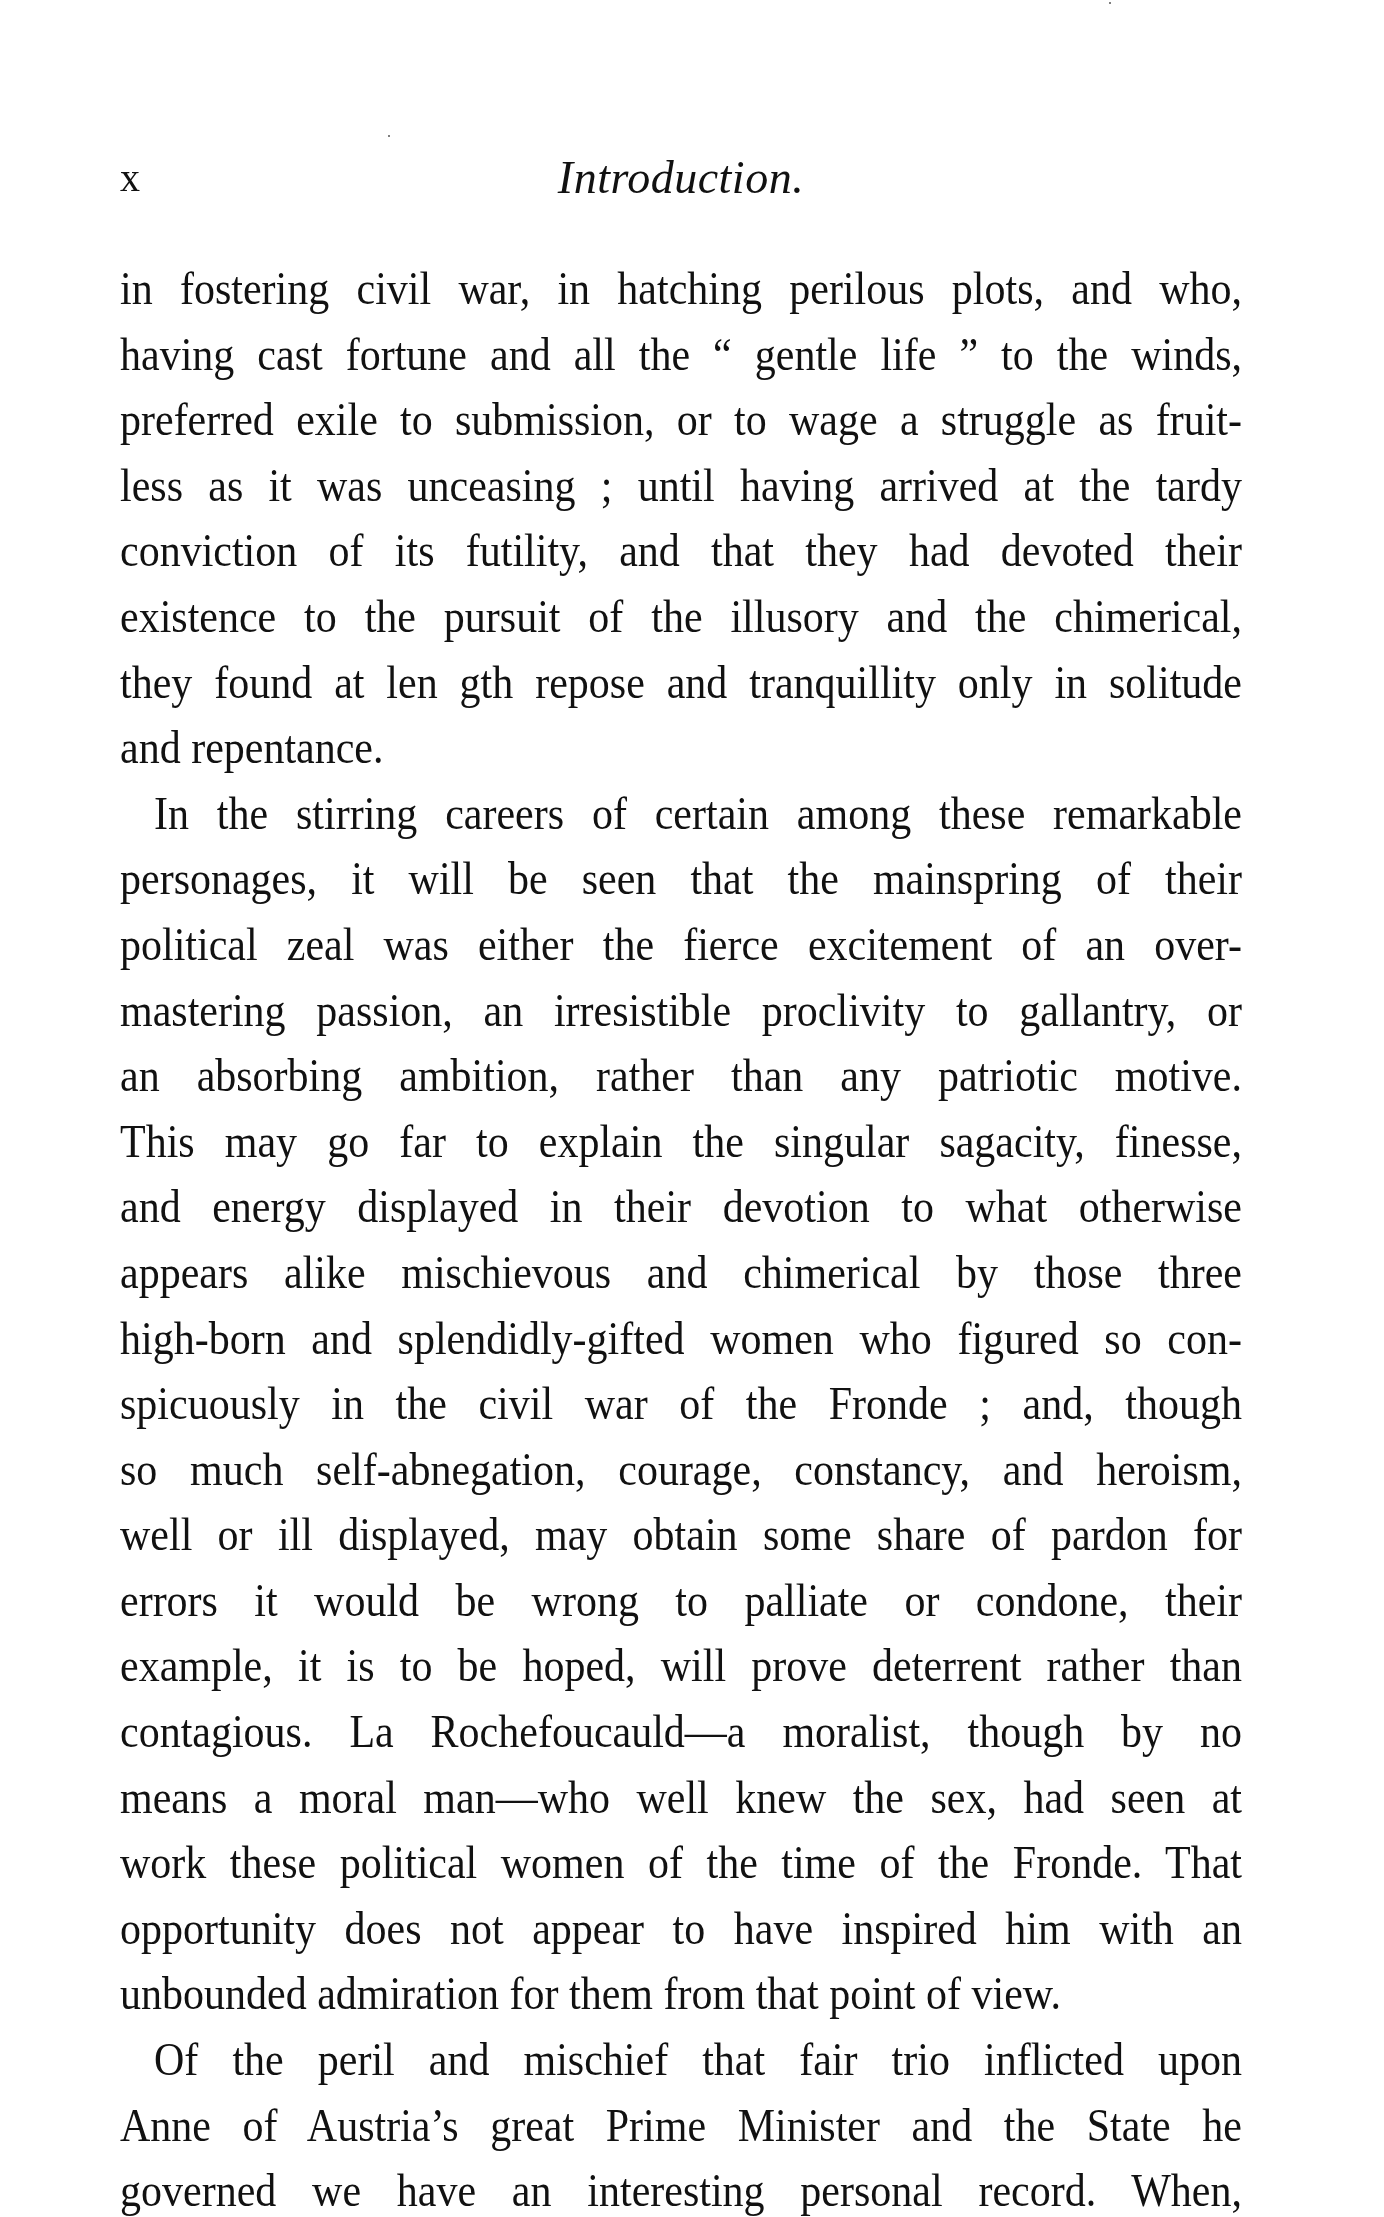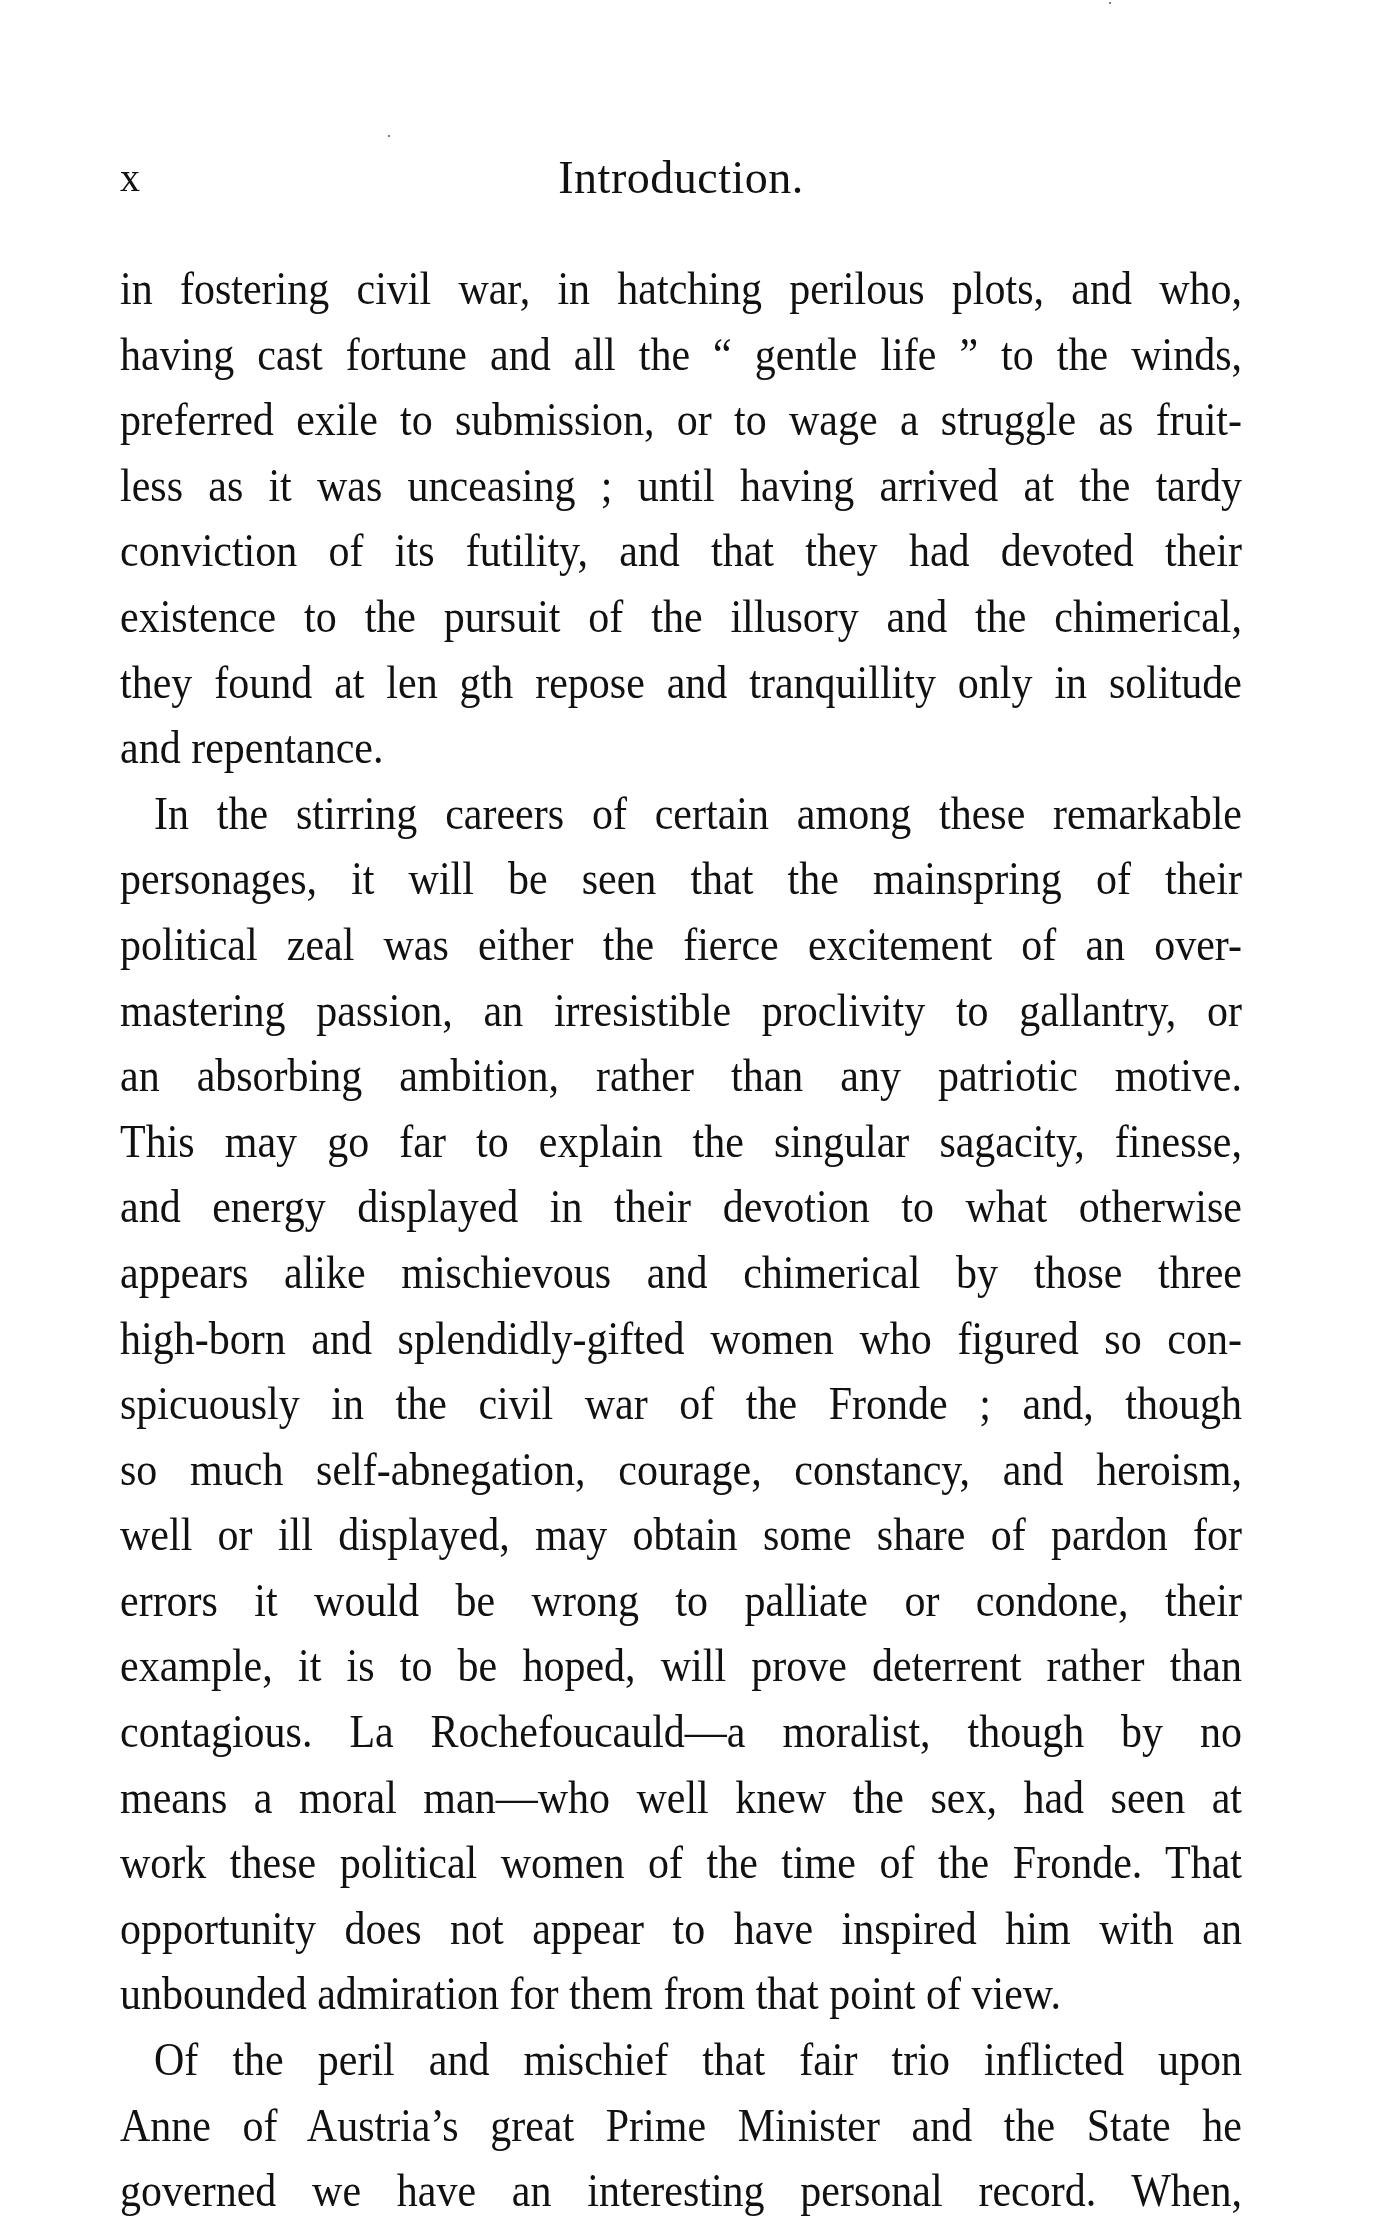--- a/index.html
+++ b/index.html
@@ -36,20 +36,21 @@
       font-size: 40px;
       line-height: 60px;
       letter-spacing: 1px;
     }
     .running-title {
       position: absolute;
       left: 0;
       right: 0;
       top: 0;
       text-align: center;
+      font-style: italic;
       font-size: 46px;
       line-height: 60px;
       letter-spacing: 0.5px;
     }
     .body-text {
       position: absolute;
       left: 120px;
       top: 256px;
       width: 1122px;
     }

